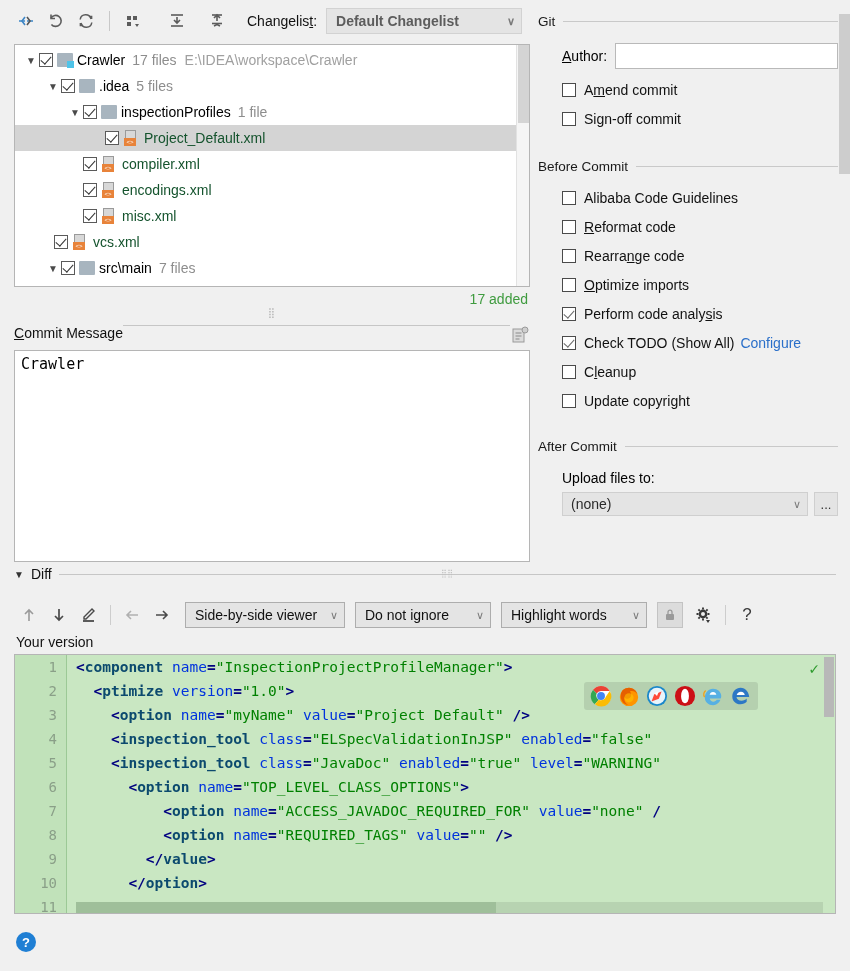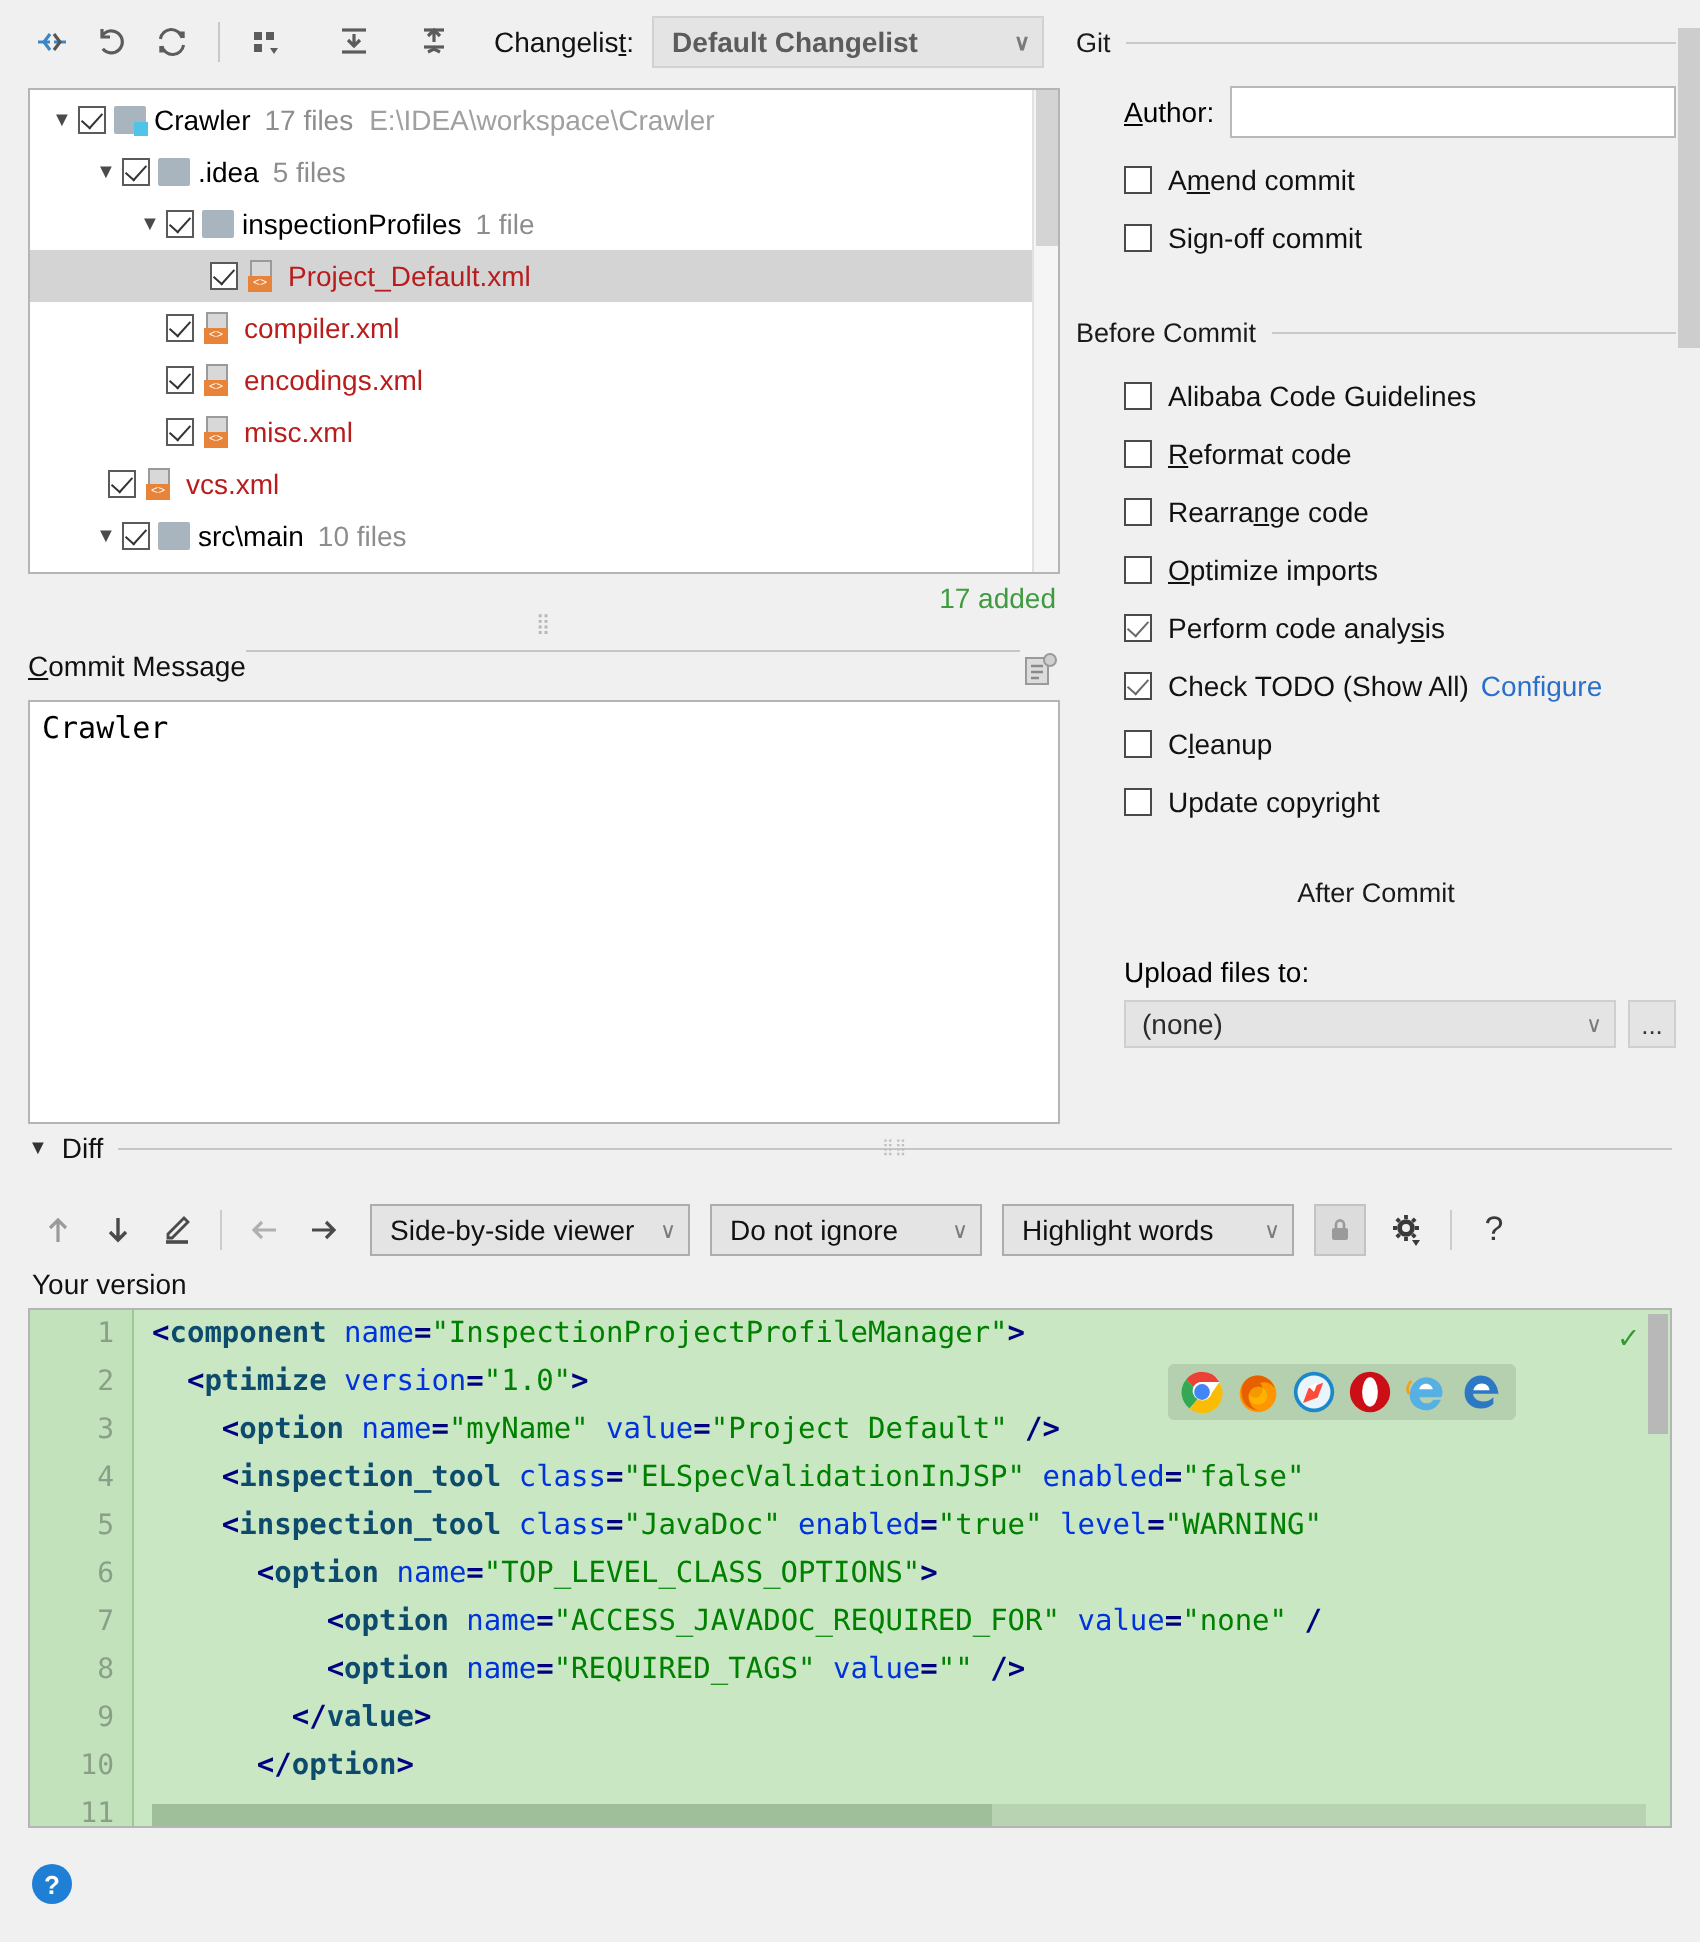--- a/index.html
+++ b/index.html
@@ -93,21 +93,21 @@
     width:16px;height:16px;flex:none;margin-right:5px;position:relative;
   }
   .ic-xml .sheet{
     position:absolute;left:2px;top:0;width:11px;height:12px;background:#d8d8d8;border:1px solid #9a9a9a;
   }
   .ic-xml .tag{
     position:absolute;left:1px;bottom:0;width:12px;height:8px;background:#e8833a;
     color:#fff;font-size:6px;line-height:8px;text-align:center;font-family:"Liberation Sans",sans-serif;
   }
   .node-name { color: #000; }
-  .node-name.file { color: #b91c1c; }
+  .node-name.file { color: #14532d; }
   .node-meta { color: #8d8d8d; margin-left: 7px; }
   .node-path { color: #a0a0a0; margin-left: 8px; }
 
   .tree-scroll {
     position:absolute; right:0; top:0; width:13px; height:100%;
     background:#f5f5f5; border-left:1px solid #e2e2e2;
   }
   .tree-scroll .thumb {
     position:absolute; top:0; left:1px; width:11px; height:78px; background:#d4d4d4;
   }
@@ -390,21 +390,21 @@
             <span class="sheet"></span>
             <span class="tag">&lt;&gt;</span>
           </span>
           <span class="node-name file">vcs.xml</span>
         </div>
         <div class="tree-row" style="padding-left: 30px;">
           <span class="twisty">▼</span>
           <span class="cb checked"></span>
           <span class="ic-folder"></span>
           <span class="node-name">src\main</span>
-          <span class="node-meta">10 files</span>
+          <span class="node-meta">7 files</span>
         </div>
       </div>
     <div class="tree-scroll">
       <div class="thumb"></div>
     </div>
   </div>
   <div class="added-count">17 added</div>
   <div class="grip">⣿</div>
 
   <div class="sec-head">
@@ -478,21 +478,21 @@
       <div class="chk-row">
         <span class="chk"></span>
         <span class="chk-label">C<u>l</u>eanup</span>
       </div>
       <div class="chk-row">
         <span class="chk"></span>
         <span class="chk-label">Update copyright</span>
       </div>
     </div>
 
-  <div class="grp-head" style="margin-top:24px;flex-direction:column;">
+  <div class="grp-head" style="margin-top:24px;">
     <div class="t">After Commit</div>
     <div class="line"></div>
   </div>
   <div class="upload-label">Upload files to:</div>
   <div class="upload-row">
     <div class="upload-combo">
       <span>(none)</span>
       <span class="combo-arrow">∨</span>
     </div>
     <div class="dots-btn">...</div>

